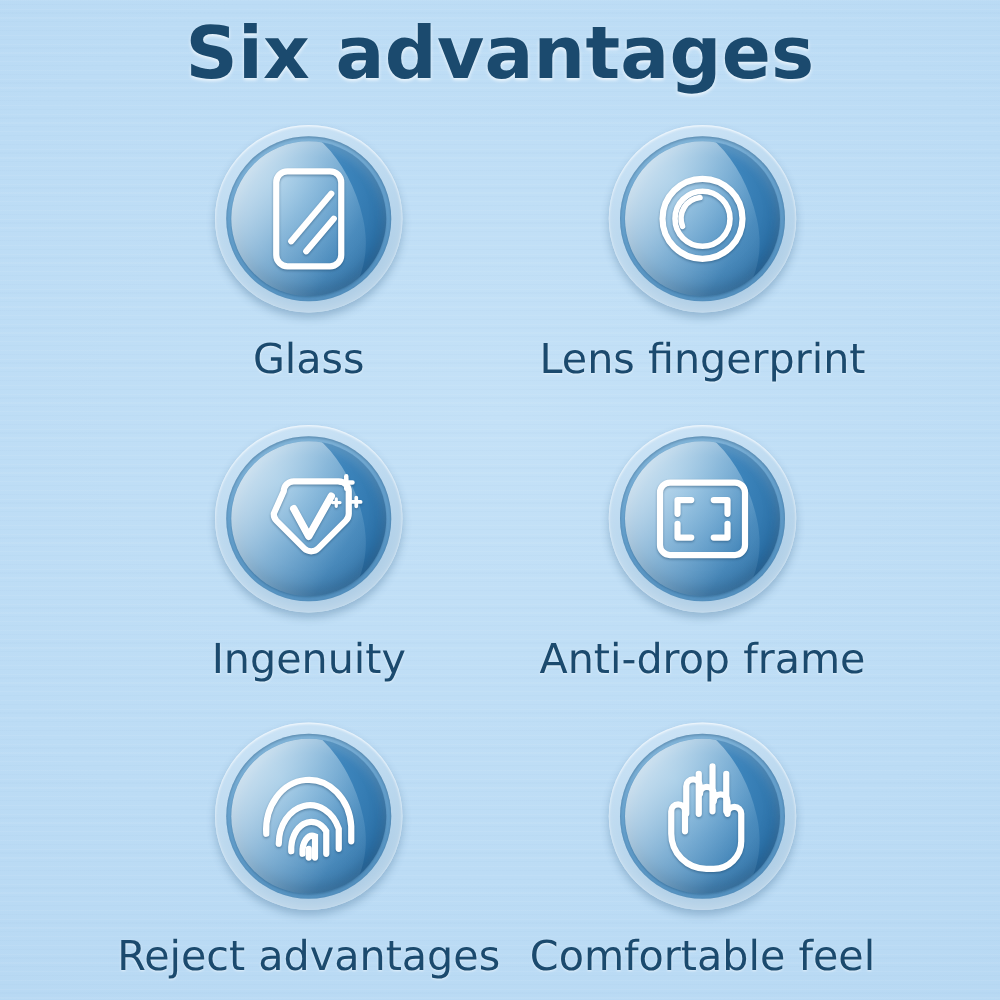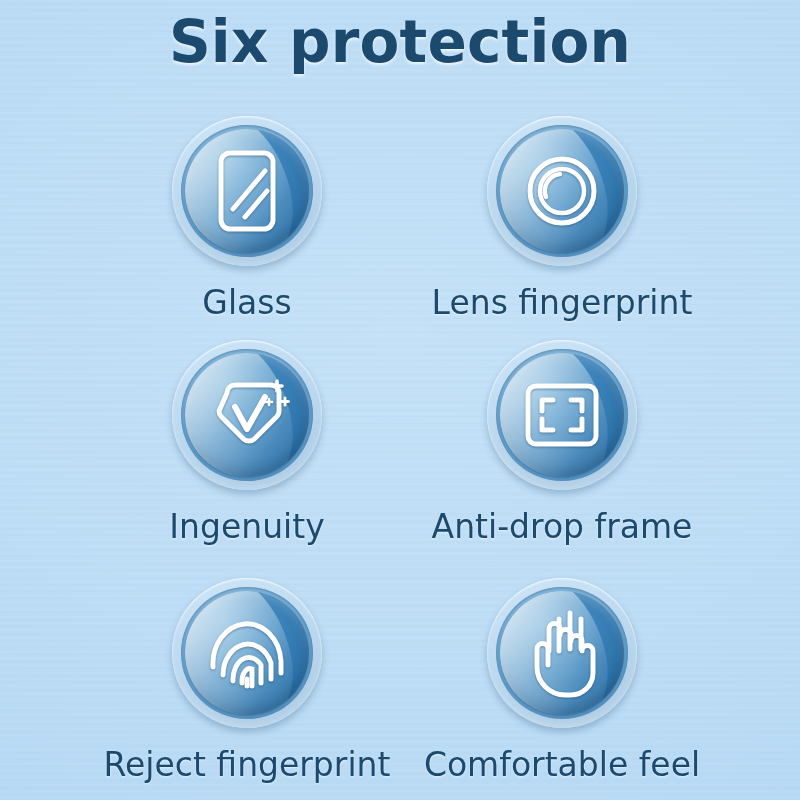--- a/index.html
+++ b/index.html
@@ -60,21 +60,21 @@
     width: 800px;
     height: 700px;
   }
   .cell {
     position: absolute;
     width: 320px;
     text-align: center;
   }
   .cell.col0 { left: 87px; }
   .cell.col1 { left: 402px; }
-  .cell.row0 { top: 16px; }
+  .cell.row0 { top: 0px; }
   .cell.row1 { top: 240px; }
   .cell.row2 { top: 478px; }
 
   
   .badge {
     position: relative;
     width: 150px;
     height: 150px;
     margin: 0 auto;
     border-radius: 50%;
@@ -161,21 +161,21 @@
     line-height: 42px;
     font-family: "DejaVu Sans", "Liberation Sans", sans-serif;
   }
   .cell.row2 .label { font-size: 33px; }
 </style>
 </head>
 <body>
 
 <div id="poster">
 
-  <div class="title">Six protection</div>
+  <div class="title">Six advantages</div>
 
   <div class="grid">
 
     <div class="cell col0 row0">
       <div class="badge">
         <div class="halo"></div>
         <div class="ring"></div>
         <div class="disc">
           <div class="gloss"></div>
         </div>
@@ -265,21 +265,21 @@
             <g stroke="#ffffff" stroke-width="5" stroke-linecap="round" fill="none">
               <path d="M28 76 A34 40 0 0 1 96 70 L96 82"></path>
               <path d="M38 84 A25 31 0 0 1 86 72 L86 88"></path>
               <path d="M48 90 A16 22 0 0 1 76 74 L76 92"></path>
               <path d="M57 92 A8 13 0 0 1 67 78 L67 95"></path>
               <path d="M62 95 L62 88"></path>
             </g>
           </svg>
         </div>
       </div>
-      <div class="label">Reject fingerprint</div>
+      <div class="label">Reject advantages</div>
     </div>
 
     <div class="cell col1 row2">
       <div class="badge">
         <div class="halo"></div>
         <div class="ring"></div>
         <div class="disc">
           <div class="gloss"></div>
         </div>
         <div class="lip"></div>

